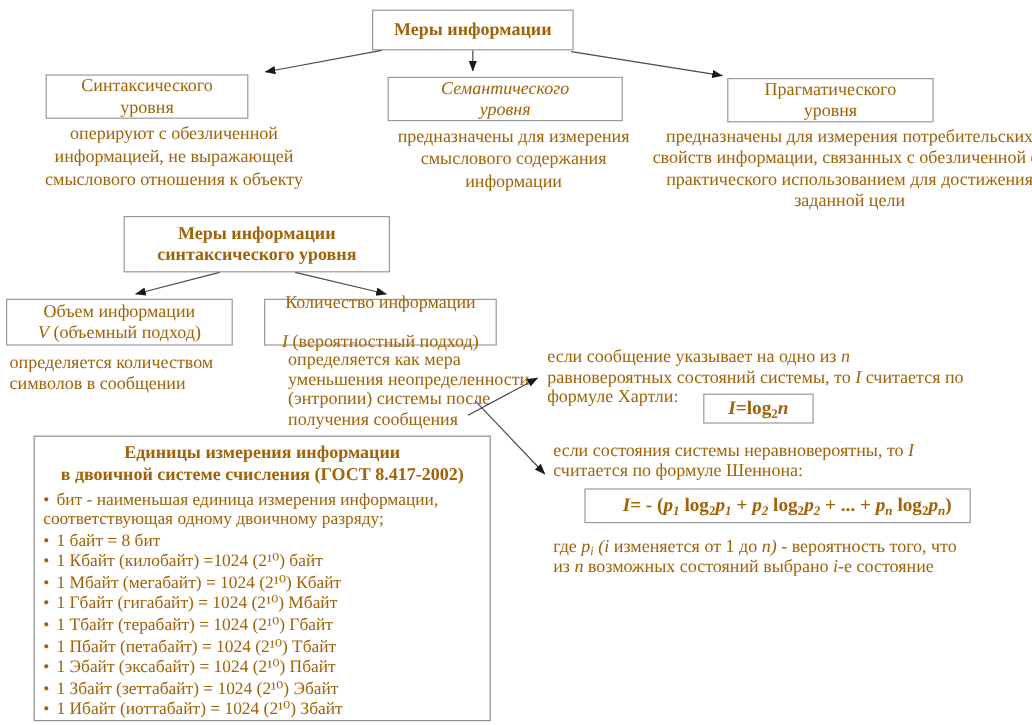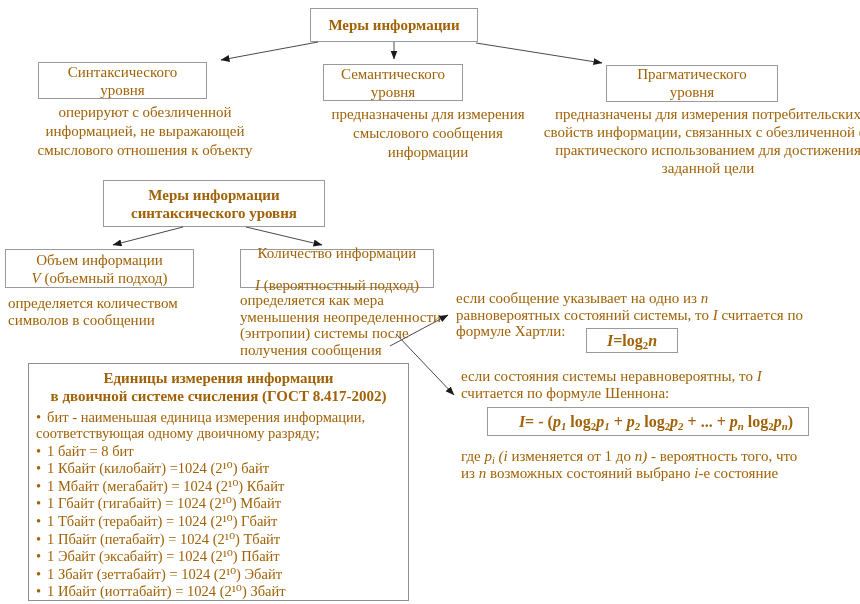--- a/index.html
+++ b/index.html
@@ -40,50 +40,50 @@
 <div id="canvas">
 
   <div class="box" style="left:310px;top:8px;width:168px;height:34px;">
     <div class="bt bold">Меры информации</div>
   </div>
 
   <div class="box" style="left:38px;top:62px;width:169px;height:37px;">
     <div class="bt">Синтаксического
 уровня</div>
   </div>
-  <div class="box" style="left:323px;top:64px;width:140px;height:37px;">
+  <div class="box" style="left:323px;top:64px;width:196px;height:37px;font-style:italic;">
     <div class="bt">Семантического
 уровня</div>
   </div>
-  <div class="box" style="left:606px;top:65px;width:172px;height:37px;justify-content:flex-end;">
+  <div class="box" style="left:606px;top:65px;width:172px;height:37px;">
     <div class="bt">Прагматического
 уровня</div>
   </div>
 
   <div class="txt center" style="left:0px;top:103px;width:250px;line-height:19px;">оперируют с обезличенной
 информацией, не выражающей
 смыслового отношения к объекту</div>
   <div class="txt center" style="left:288px;top:105px;width:240px;line-height:19px;">предназначены для измерения
-смыслового сообщения
+смыслового содержания
 информации</div>
   <div class="txt center" style="left:516px;top:105px;width:344px;line-height:18px;">предназначены для измерения потребительских
 свойств информации, связанных с обезличенной ее
 практического использованием для достижения
 заданной цели</div>
 
   <div class="box" style="left:103px;top:180px;width:222px;height:47px;">
     <div class="bt bold">Меры информации
 синтаксического уровня</div>
   </div>
 
   <div class="box" style="left:5px;top:249px;width:189px;height:39px;">
     <div class="bt">Объем информации</div>
     <div class="bt"><span class="rt-i">V</span><span> (объемный подход)</span></div>
   </div>
-  <div class="box" style="left:240px;top:249px;width:194px;height:39px;gap:14px;">
+  <div class="box" style="left:220px;top:249px;width:194px;height:39px;gap:14px;">
     <div class="bt">Количество информации</div>
     <div class="bt"><span class="rt-i">I</span><span> (вероятностный подход)</span></div>
   </div>
 
   <div class="txt" style="left:8px;top:295px;width:220px;line-height:17px;">определяется количеством
 символов в сообщении</div>
   <div class="txt" style="left:240px;top:292px;width:210px;line-height:16.5px;">определяется как мера
 уменьшения неопределенности
 (энтропии) системы после
 получения сообщения</div>

